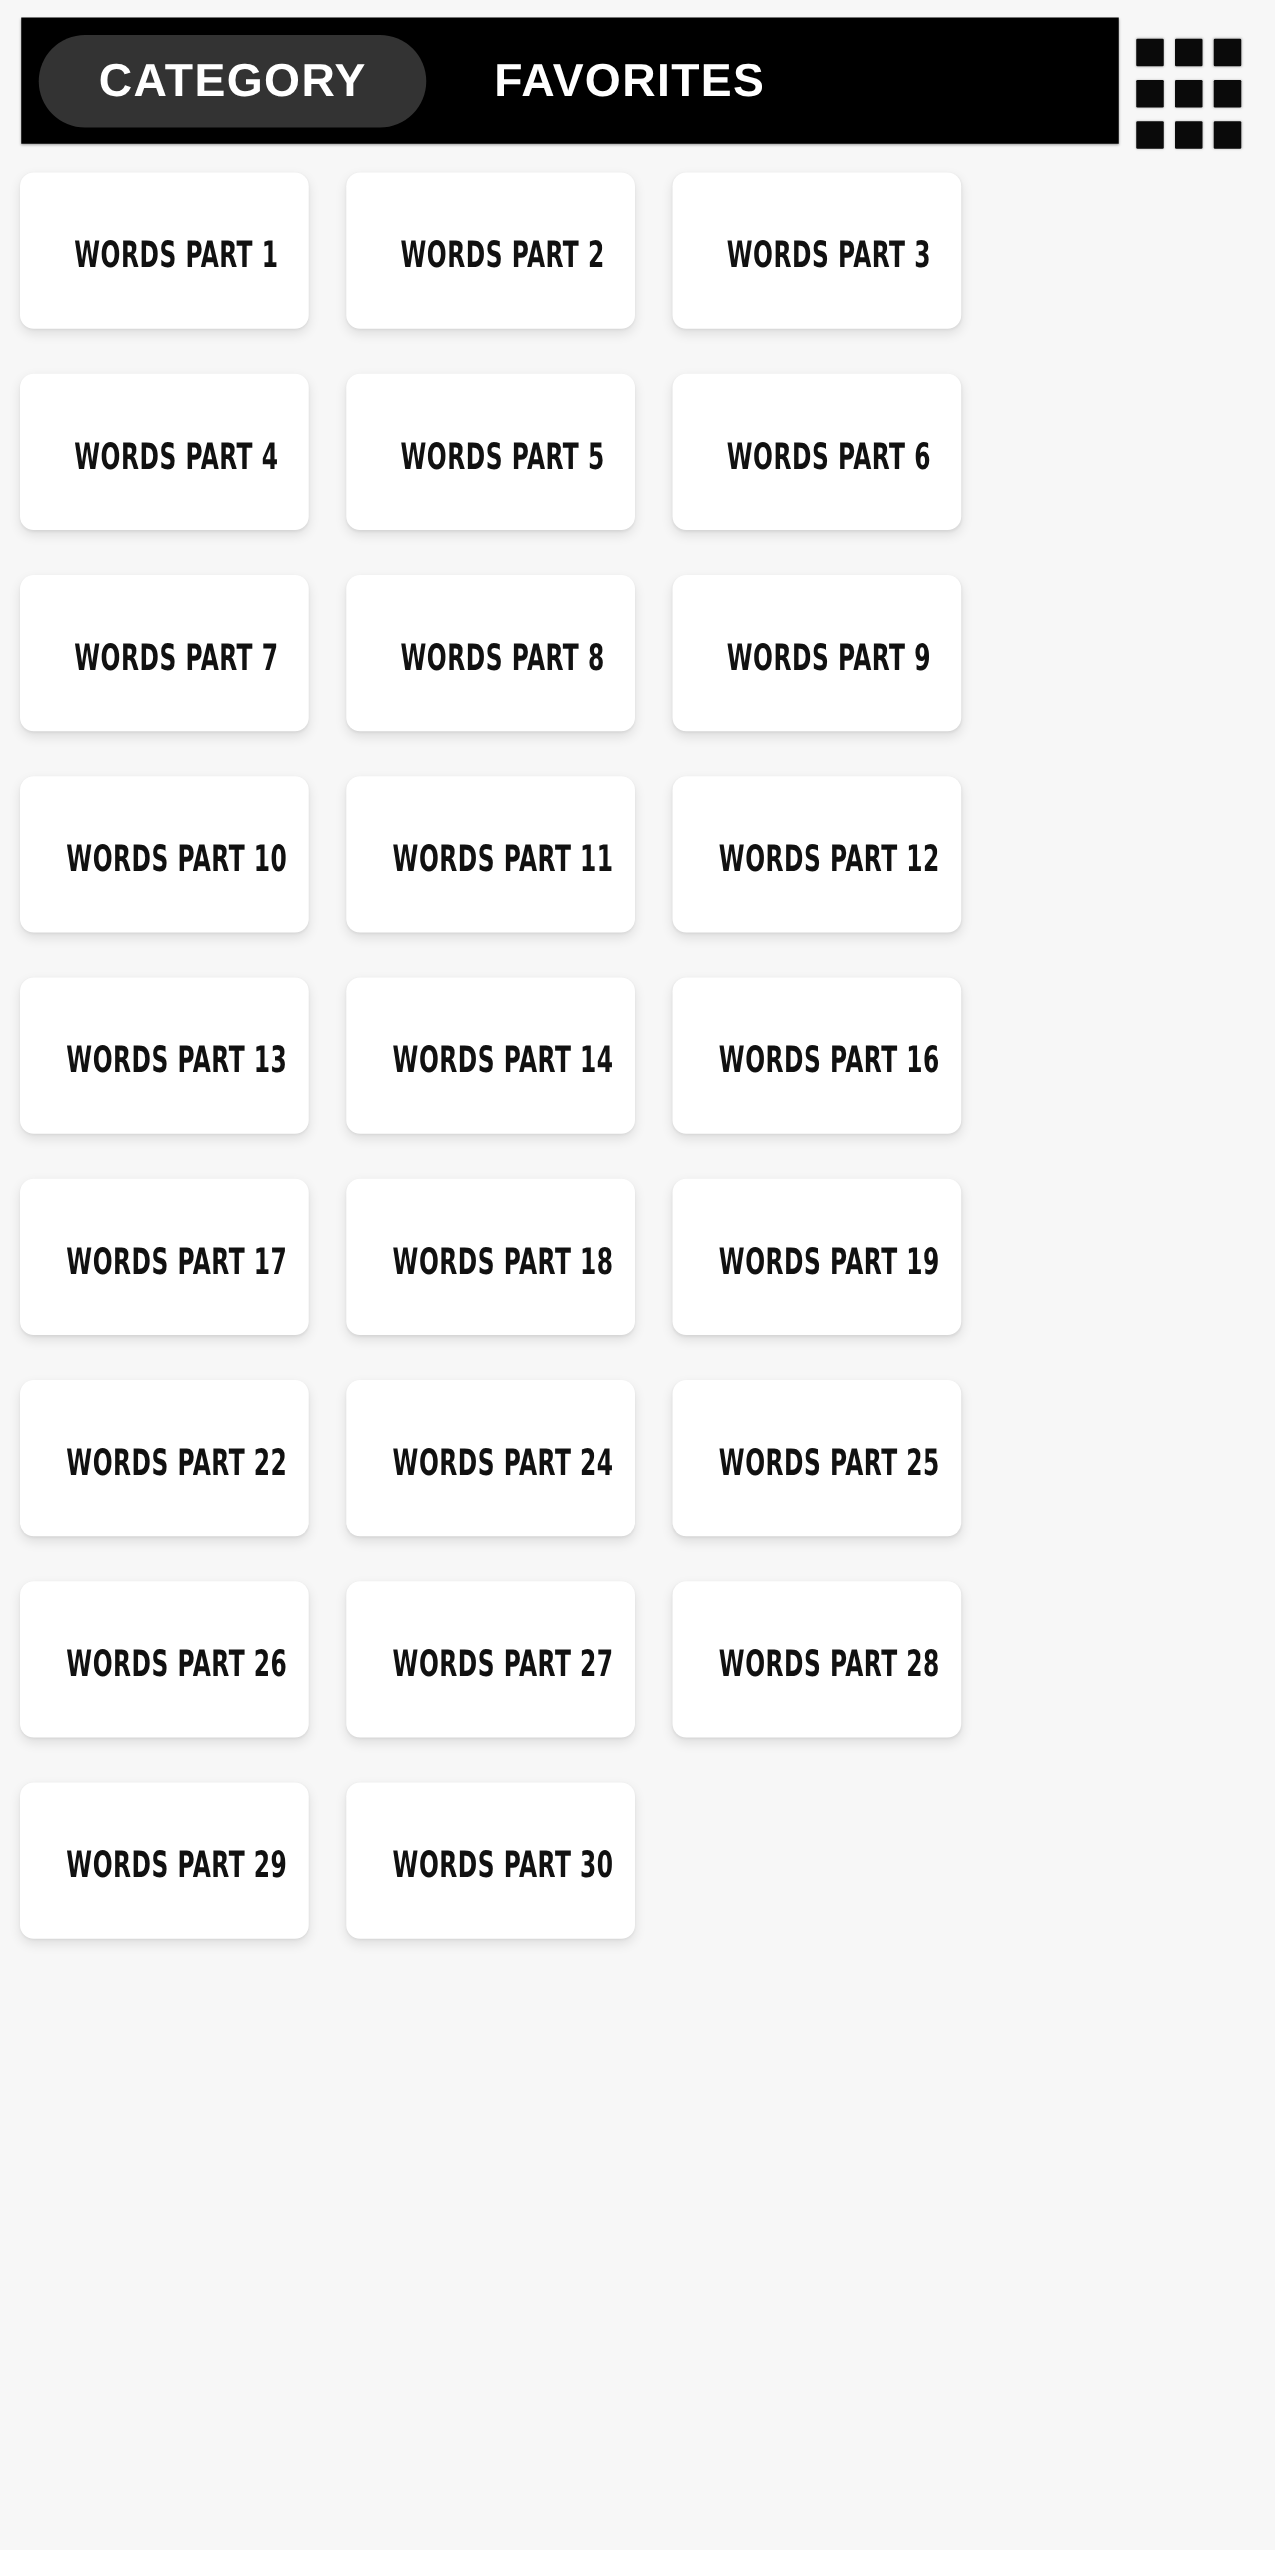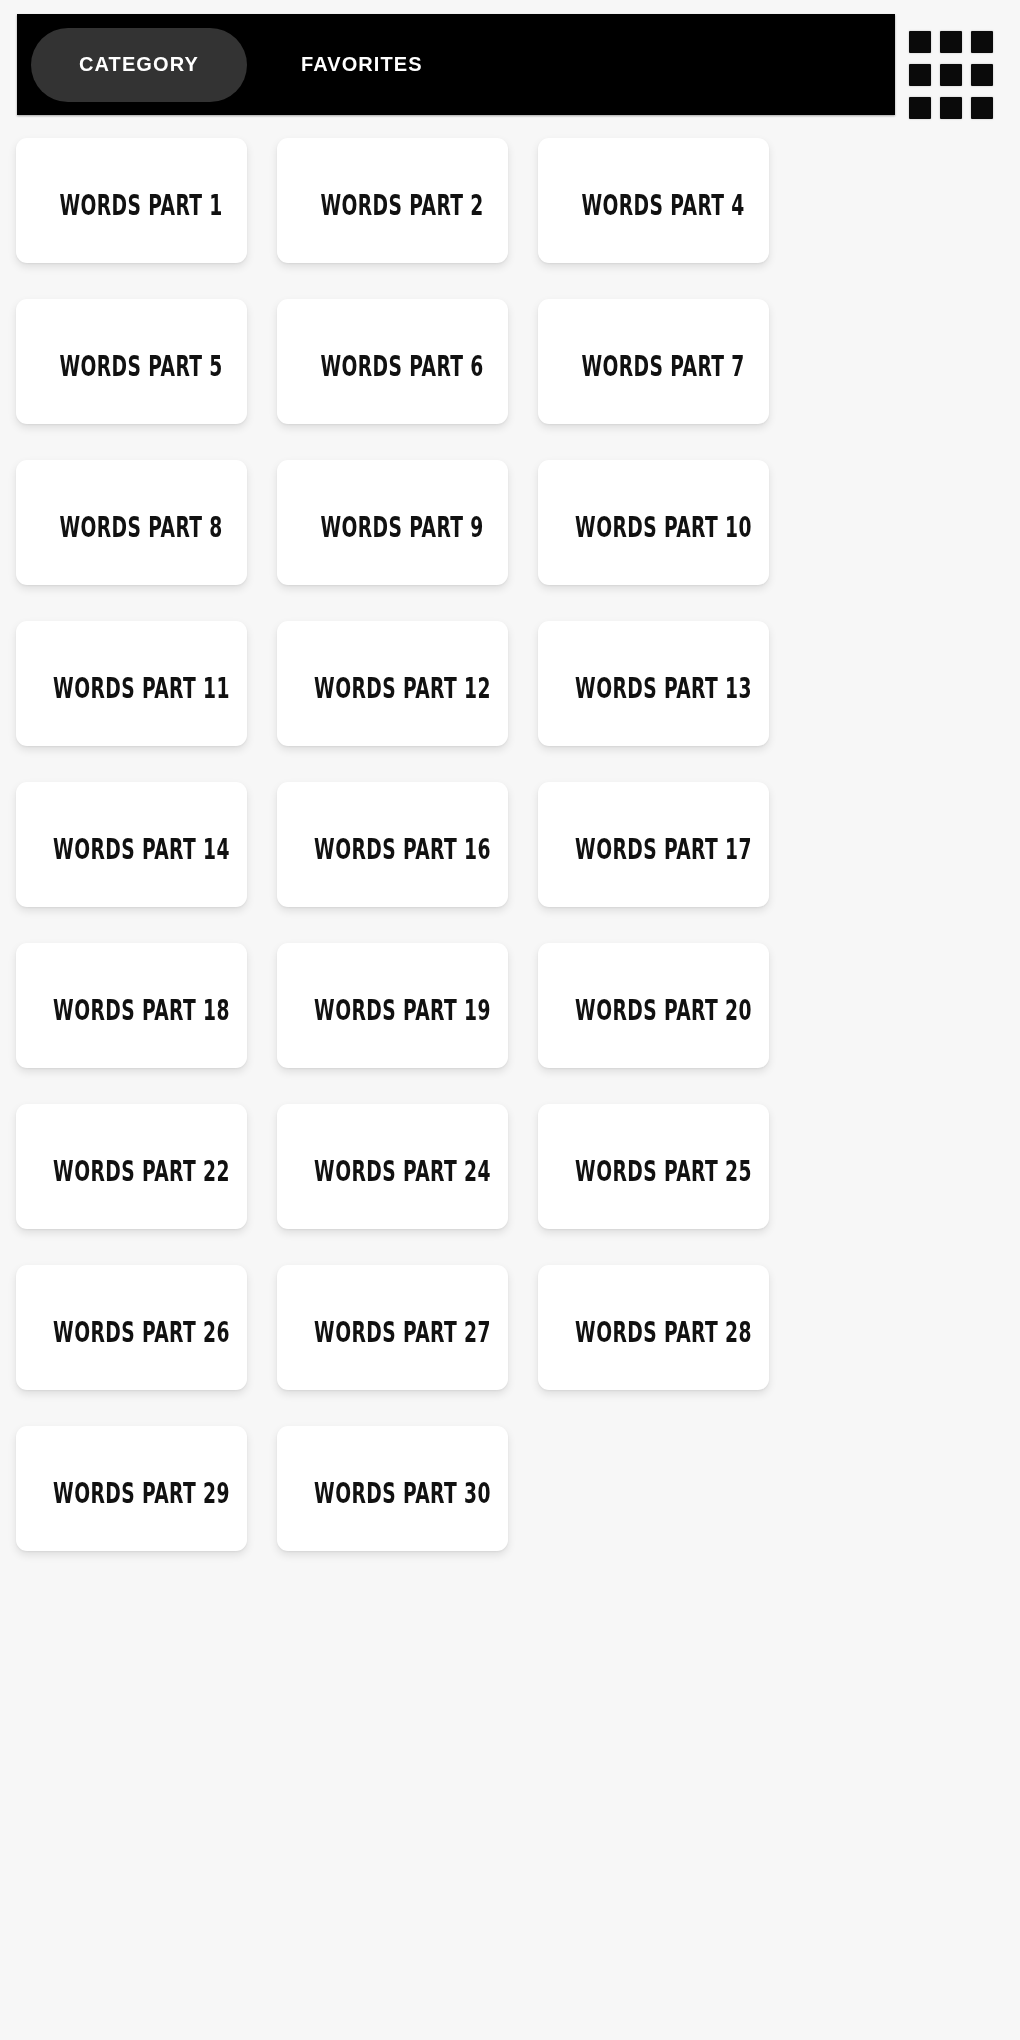--- a/index.html
+++ b/index.html
@@ -45,21 +45,21 @@
     align-items: center;
     box-shadow: 0 1px 2px rgba(0,0,0,0.35);
   }
 
   .tab {
     display: flex;
     align-items: center;
     justify-content: center;
     height: 74px;
     color: #ffffff;
-    font-size: 20px;
+    font-size: 37px;
     font-weight: bold;
     letter-spacing: 1.1px;
     white-space: nowrap;
     box-sizing: border-box;
   }
 
   .tab.active {
     background: #333333;
     border-radius: 38px;
     margin-left: 14px;
@@ -162,20 +162,23 @@
   </div>
 
   <div class="cards" id="card-grid">
       <div class="card">
         <div class="card-label">WORDS PART 1</div>
       </div>
       <div class="card">
         <div class="card-label">WORDS PART 2</div>
       </div>
       <div class="card">
+        <div class="card-label">WORDS PART 3</div>
+      </div>
+      <div class="card">
         <div class="card-label">WORDS PART 4</div>
       </div>
       <div class="card">
         <div class="card-label">WORDS PART 5</div>
       </div>
       <div class="card">
         <div class="card-label">WORDS PART 6</div>
       </div>
       <div class="card">
         <div class="card-label">WORDS PART 7</div>
@@ -207,23 +210,20 @@
       <div class="card">
         <div class="card-label">WORDS PART 17</div>
       </div>
       <div class="card">
         <div class="card-label">WORDS PART 18</div>
       </div>
       <div class="card">
         <div class="card-label">WORDS PART 19</div>
       </div>
       <div class="card">
-        <div class="card-label">WORDS PART 20</div>
-      </div>
-      <div class="card">
         <div class="card-label">WORDS PART 22</div>
       </div>
       <div class="card">
         <div class="card-label">WORDS PART 24</div>
       </div>
       <div class="card">
         <div class="card-label">WORDS PART 25</div>
       </div>
       <div class="card">
         <div class="card-label">WORDS PART 26</div>

